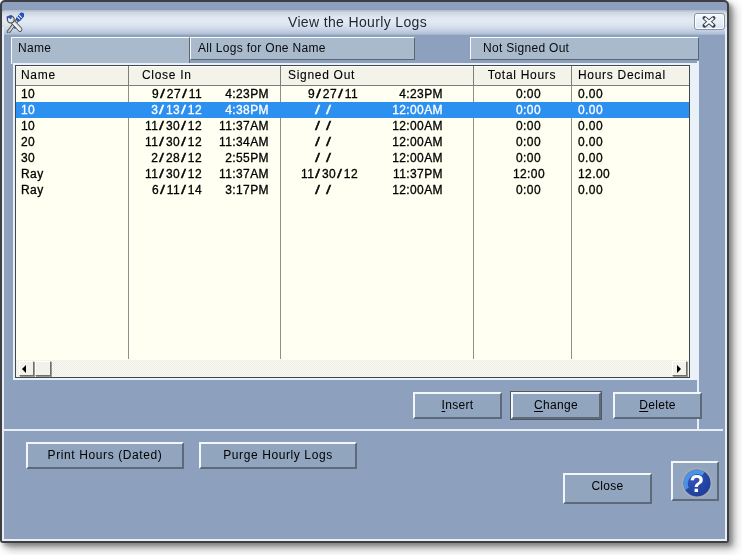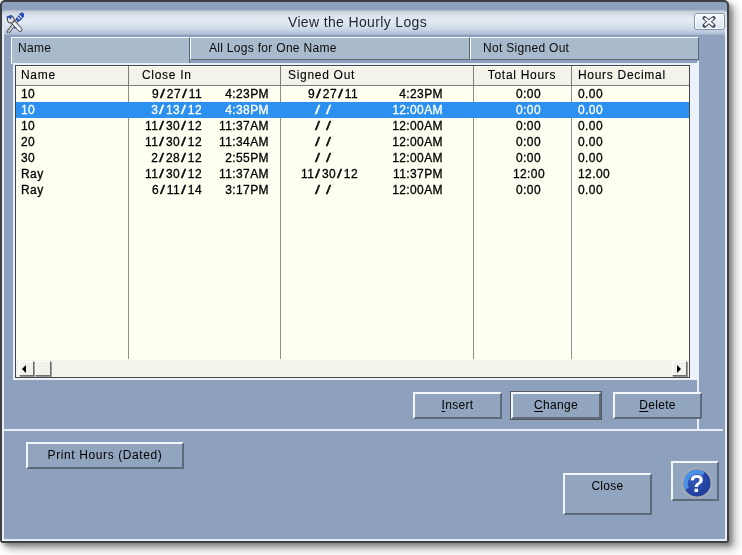--- a/index.html
+++ b/index.html
@@ -4,21 +4,21 @@
 html,body{width:742px;height:555px;background:#fff;font-family:"Liberation Sans",sans-serif;overflow:hidden;}
 #win{position:absolute;left:0;top:0;width:729px;height:543px;background:#8DA1BE;border:2px solid #3E3F43;border-radius:5px 5px 3px 3px;box-shadow:3px 3px 4px rgba(75,75,75,0.5),6px 6px 10px rgba(105,105,105,0.5);}
 #win>*{position:absolute;}
 #tb{left:0;top:0;right:0;height:25px;background:linear-gradient(180deg,#AEB9C6 0%,#CDD6E1 10%,#E0E7F0 30%,#E4EAF2 45%,#D9E2ED 62%,#C8D4E6 80%,#B2C1D6 94%,#9CAEC7 100%);border-radius:3px 3px 0 0;margin-top:8px;}
 #tb>*{position:absolute;}
 #title{left:0;right:0;top:4px;text-align:center;font-size:14px;letter-spacing:0.35px;color:#1E2430;padding-right:14px;}
 #xbtn{left:692px;top:3px;width:31px;height:17px;border:1px solid #8594AB;border-radius:3px;background:linear-gradient(#F6F9FC,#D9E4F2);box-shadow:inset 0 0 0 1px #FDFEFF;}
 #frame{left:0;top:25px;right:0;bottom:0;border:2px solid #E7EEF6;border-top:none;}
 .tab{top:35px;height:23px;background:#A9BACD;border:1px solid;border-color:#F6FAFD #5C6673 #5C6673 #F6FAFD;font-size:12px;letter-spacing:0.3px;color:#0A0A0A;line-height:20px;}
 #tab1{left:9px;width:179px;height:27px;border-bottom:none;padding-left:6px;}
-#tab2{left:188px;width:280px;padding-left:18px;}
+#tab2{left:188px;width:225px;padding-left:7px;}
 #tab3{left:468px;width:229px;padding-left:12px;}
 #vline{left:695px;top:59px;width:2px;height:368px;background:#E7EEF6;}
 #hline{left:2px;top:427px;width:719px;height:2px;background:#E7EEF6;}
 #tblout{left:11px;top:61px;width:686px;height:317px;background:#EAF1F9;}
 #tblin{position:absolute;left:2px;top:2px;width:675px;height:313px;border:1px solid #43464B;background:#FFFFF2;}
 #tblin>*{position:absolute;}
 #hdr{left:0;top:0;width:673px;height:20px;background:#F3F3EA;border-bottom:1px solid #7E7E7E;box-shadow:inset 0 1px 0 #FFFFFF;}
 #hdr span{position:absolute;top:2px;font-size:12px;letter-spacing:0.7px;color:#000;-webkit-text-stroke:0.1px;}
 .hsep{top:0;width:1px;height:20px;background:#7E7E7E;}
 .gsep{top:20px;width:1px;height:273px;background:#8F8F8F;}
@@ -156,21 +156,22 @@
         <div class="sbtn" style="left:656px">
             <div class="arr" style="left:4px;top:3px;border-left-color:#000;border-right-width:0"></div>
           </div>
       </div>
     </div>
   </div>
   <div class="btn" style="left:399px;top:390px;width:89px;height:27px"><u>I</u>nsert</div>
   <div class="btn" style="left:497px;top:390px;width:90px;height:27px;outline:1px solid #55585E"><u>C</u>hange</div>
   <div class="btn" style="left:599px;top:390px;width:89px;height:27px"><u>D</u>elete</div>
   <div class="btn" style="left:12px;top:440px;width:158px;height:27px"><span style="letter-spacing:0.6px">Print Hours (Dated)</span></div>
-  <div class="btn" style="left:549px;top:471px;width:89px;height:42px">Close</div>
+  <div class="btn" style="left:185px;top:440px;width:158px;height:27px"><span style="letter-spacing:0.6px">Purge Hourly Logs</span></div>
+  <div class="btn" style="left:549px;top:471px;width:89px;height:31px">Close</div>
   <div class="btn" style="left:657px;top:459px;width:48px;height:40px">
     <svg width="44" height="36" viewBox="0 0 44 36" style="position:absolute;left:0;top:0">
       <defs>
         <radialGradient id="hg" cx="35%" cy="30%" r="80%">
           <stop offset="0%" stop-color="#3458B8"></stop>
             <stop offset="100%" stop-color="#1C3A9A"></stop>
         </radialGradient>
       </defs>
       <circle cx="24" cy="20" r="14" fill="url(#hg)"></circle>
       <path d="M12.3 26.8 A13.5 13.5 0 0 1 31.7 8.9 L29.2 12.6 A9.5 9.5 0 0 0 15.8 24.8 Z" fill="#4C92E4"></path>

